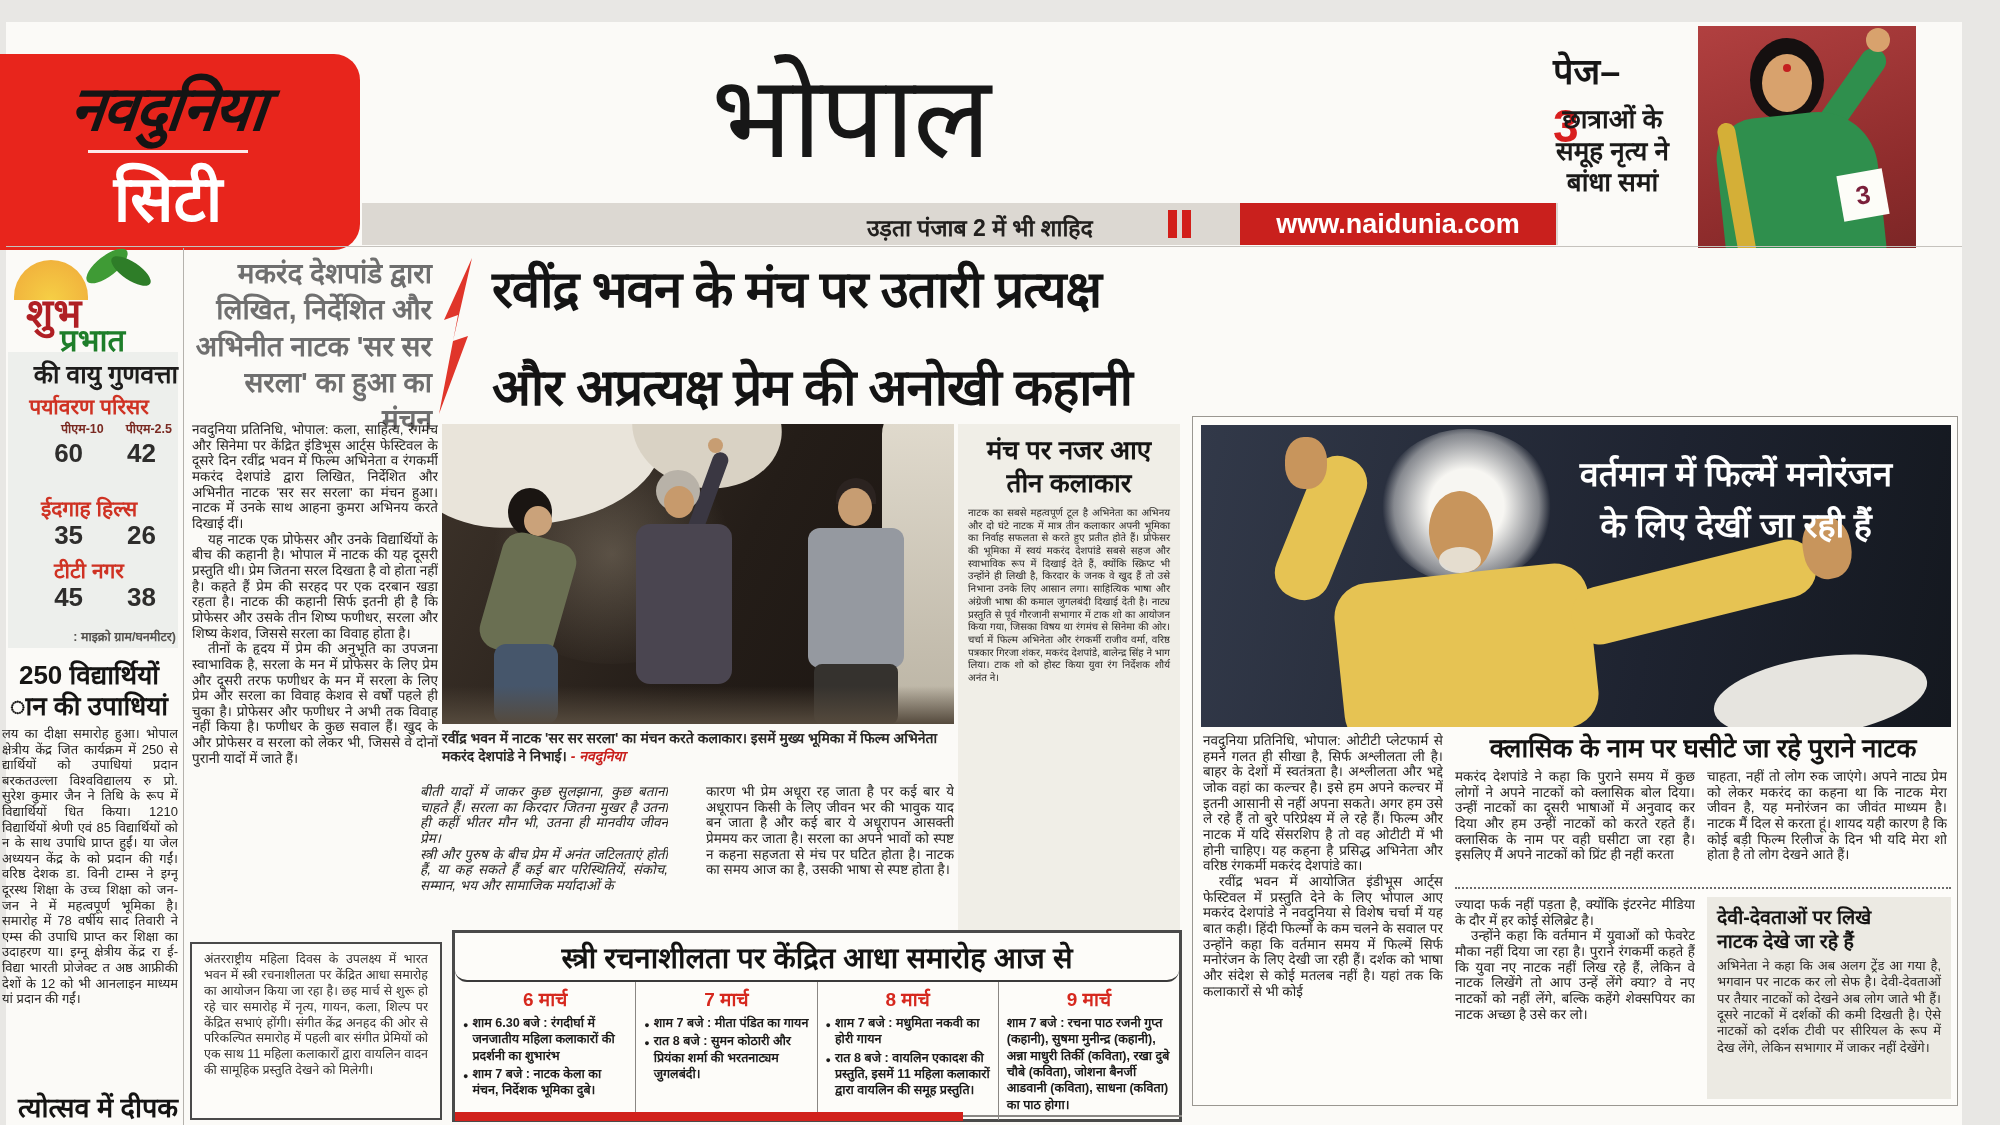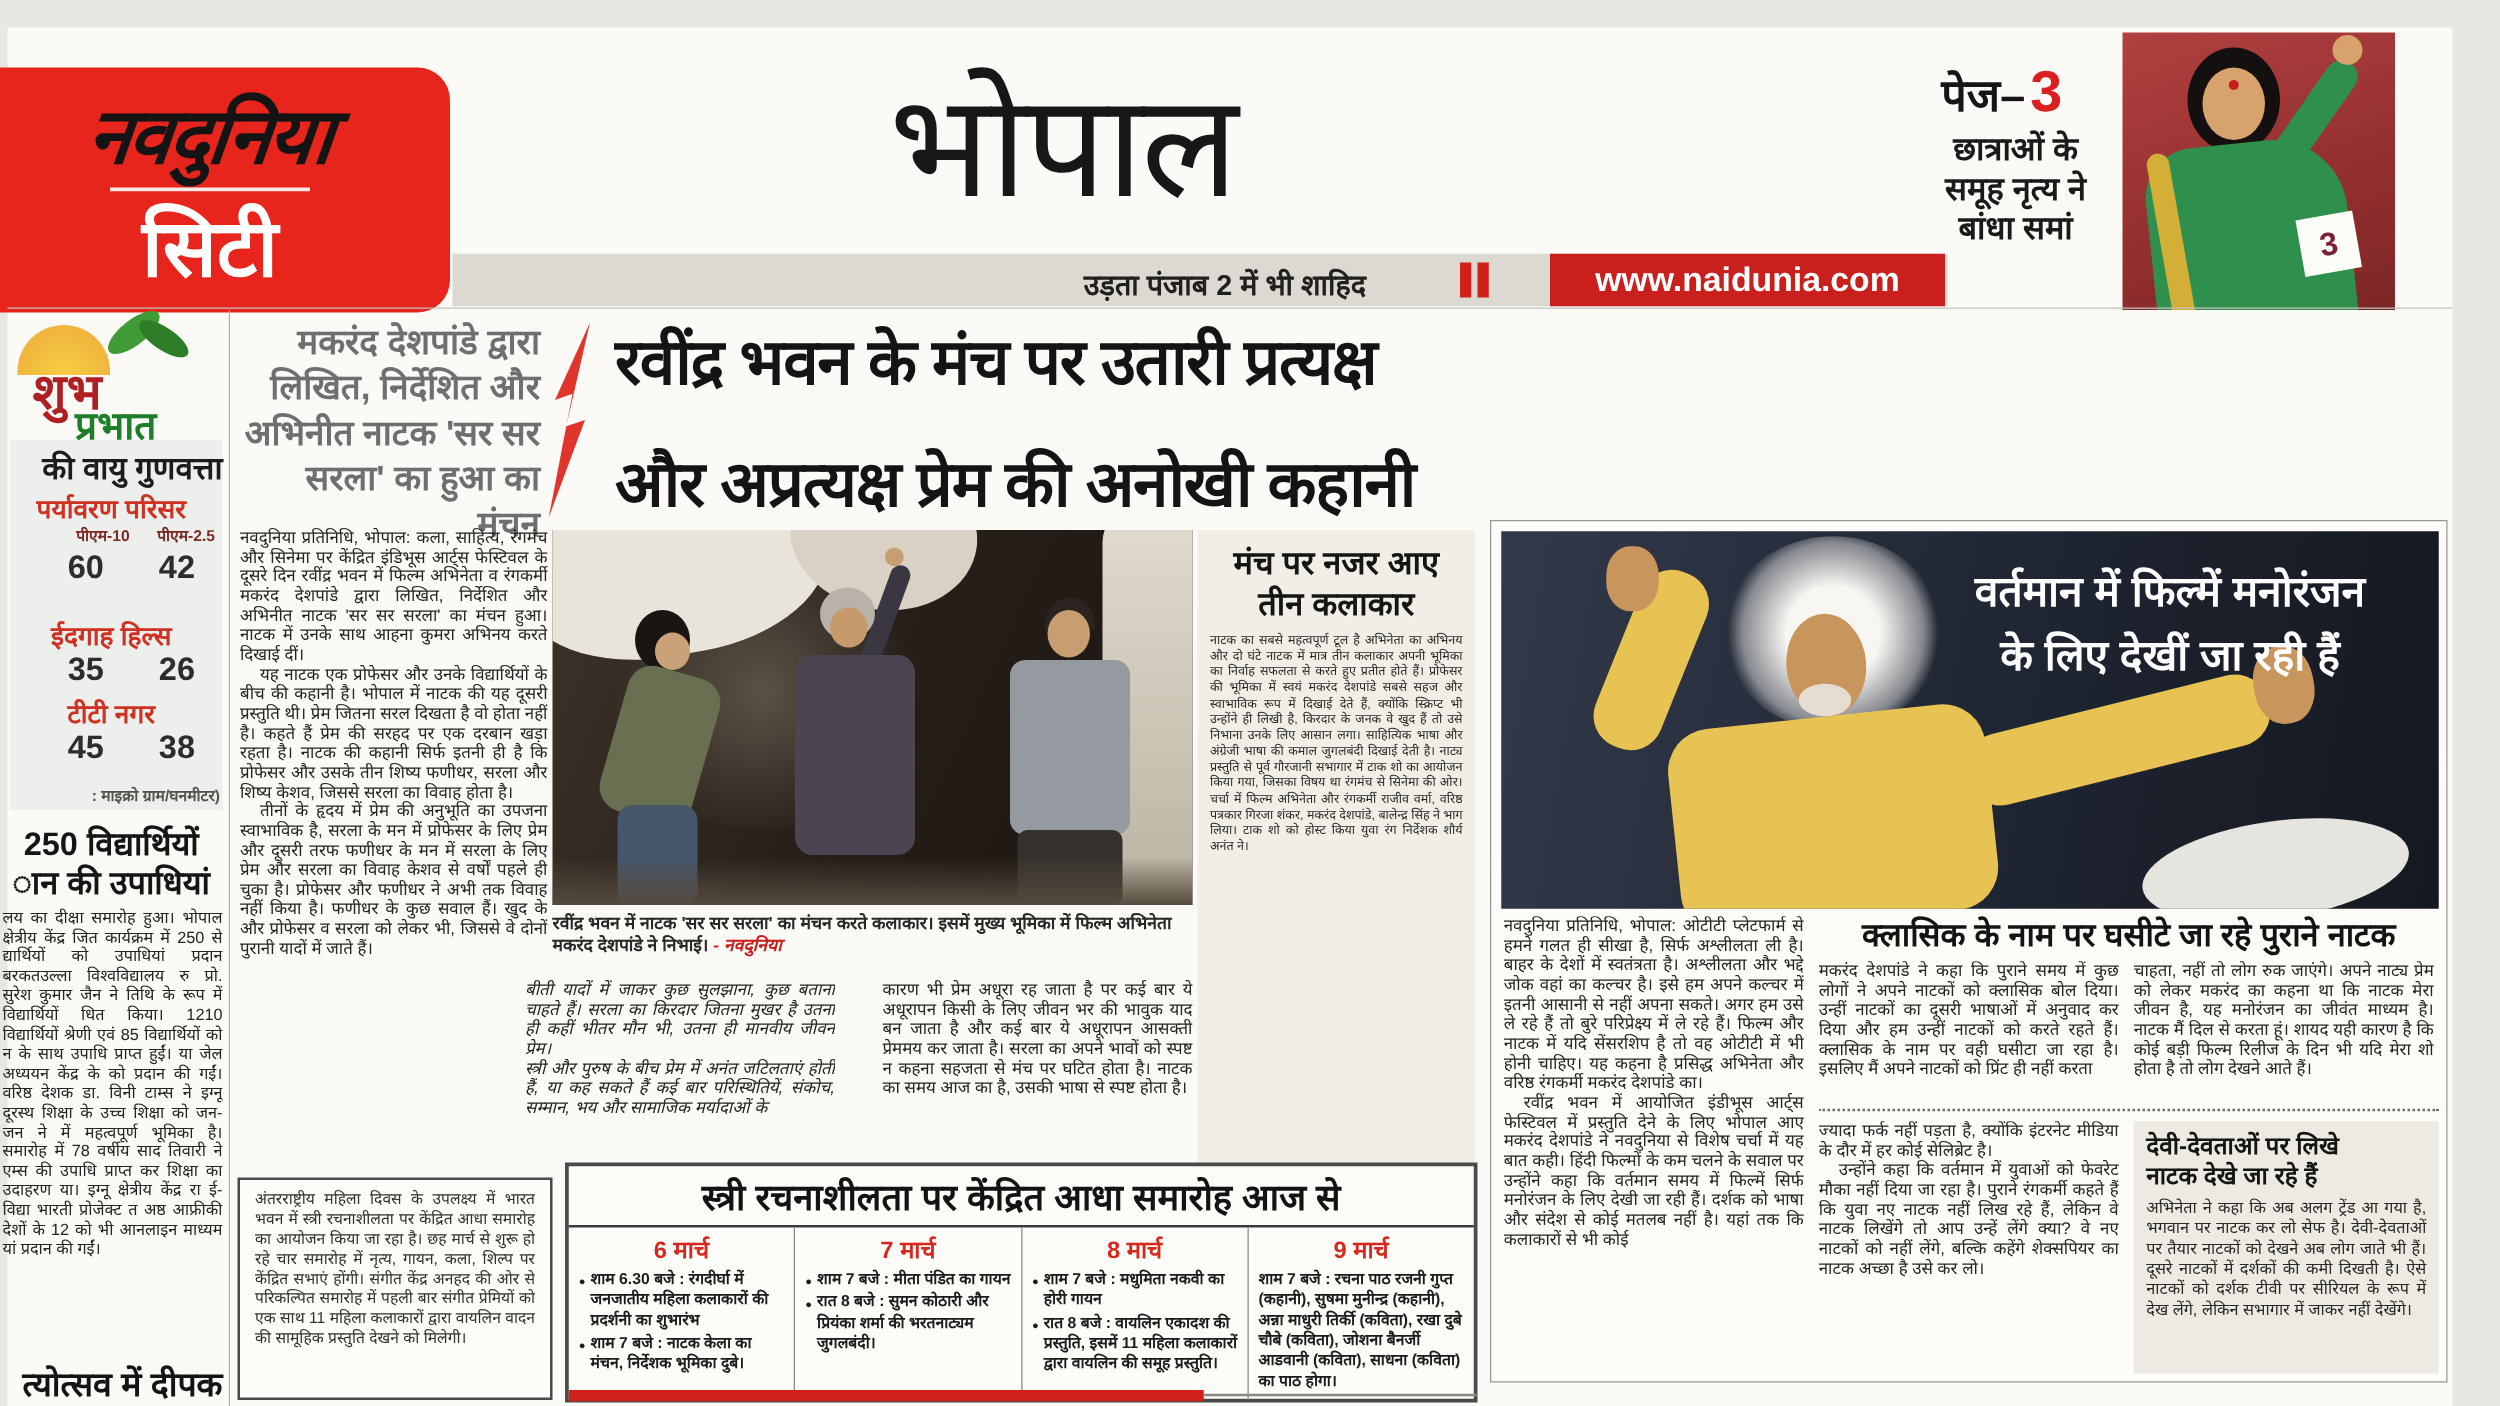--- a/index.html
+++ b/index.html
@@ -13,21 +13,21 @@
   .masthead{left:-24px;top:54px;width:384px;height:196px;background:#e8251c;border-radius:26px;text-align:center;overflow:hidden;}
   .masthead .l1{margin-top:10px;font-size:62px;font-weight:900;font-style:italic;color:#141414;transform:skew(-6deg);letter-spacing:-2px;}
   .masthead .l2{margin-top:2px;font-size:64px;font-weight:800;color:#ffffff;border-top:3px solid rgba(255,255,255,.9);display:inline-block;padding:0 26px;font-family:Liberation Serif, serif;}
   .bhopal{left:590px;top:34px;width:520px;text-align:center;font-size:115px;font-weight:400;color:#171717;letter-spacing:-2px;}
   .strip{left:362px;top:203px;width:1196px;height:42px;background:#dcd8d2;}
   .strip-teaser{left:505px;top:8px;font-size:23px;font-weight:800;color:#22201e;}
   .pause{left:806px;top:7px;display:flex;gap:5px;}
   .pause div{width:9px;height:28px;background:#d21f1a;}
   .webbox{left:878px;top:0;width:316px;height:42px;background:#c9201d;display:flex;align-items:center;justify-content:center;}
   .webbox span{color:#fff;font-size:27px;font-weight:800;}
-  .page3row{left:1553px;top:46px;display:flex;align-items:baseline;gap:4px;}
+  .page3row{left:1553px;top:46px;display:flex;align-items:baseline;gap:4px;flex-direction:column;}
   .page3row .lbl{font-size:36px;font-weight:900;color:#161616;}
   .page3row .num{font-size:46px;font-weight:900;color:#d91f1f;}
   .page3teaser{left:1515px;top:104px;width:195px;text-align:center;font-size:26px;font-weight:800;line-height:1.22;color:#1b1a19;white-space:pre-line;}
   .dancer{left:1698px;top:26px;width:218px;height:222px;background:linear-gradient(160deg,#b14040,#8e2c2c 70%,#7c2626);overflow:hidden;}
   .hdr-divider{left:6px;top:246px;width:1956px;height:1px;background:#c5c2bd;}
 
   
   .sb-rule{left:183px;top:248px;width:1px;height:877px;background:#b5b2ad;}
   .shubh{left:8px;top:254px;width:170px;height:102px;}
   .shubh .sun{position:absolute;left:6px;top:6px;width:74px;height:40px;border-radius:74px 74px 0 0;background:radial-gradient(circle at 50% 100%,#f6cf45,#efa93a);}
@@ -62,21 +62,21 @@
   .colA{left:420px;top:784px;width:248px;height:140px;overflow:hidden;white-space:pre-line;font-style:italic;}
   .colB{left:706px;top:784px;width:248px;height:140px;overflow:hidden;}
   .three{left:958px;top:424px;width:222px;height:507px;background:#f0eee7;box-sizing:border-box;padding:10px 10px;overflow:hidden;}
   .three .tt{text-align:center;font-size:26px;font-weight:900;line-height:1.25;color:#161514;}
   .three .tb{margin-top:8px;font-size:10px;line-height:1.27;color:#2a2826;text-align:justify;}
 
   
   .womenbox{left:190px;top:942px;width:252px;height:178px;border:2px solid #4a4a4a;box-sizing:border-box;padding:8px 12px;background:#fdfcf9;}
   .womenbox div{font-size:12.5px;line-height:1.27;color:#33302d;text-align:justify;overflow:hidden;height:100%;}
   .sched{left:452px;top:930px;width:730px;height:192px;border:3px solid #4a4a4a;box-sizing:border-box;background:#fdfcf9;}
-  .sched-title{text-align:center;font-size:29px;font-weight:900;color:#141312;padding-top:4px;border-bottom:2px solid #3a3a3a;padding-bottom:4px;}
+  .sched-title{text-align:center;font-size:29px;font-weight:900;color:#141312;padding-top:4px;border-bottom:2px solid #3a3a3a;padding-bottom:4px;border-radius:12px;}
   .sched-cols{display:flex;height:138px;}
   .sched-col{flex:1;padding:4px 8px;box-sizing:border-box;}
   .sched-col + .sched-col{border-left:1.5px solid #8a8784;}
   .sched-date{text-align:center;font-size:19px;font-weight:900;color:#d6281e;margin-bottom:3px;}
   .sched-item{display:flex;gap:4px;font-size:12.6px;font-weight:700;line-height:1.3;color:#1d1c1b;margin-bottom:2px;}
   .sched-item .blt::before{content:"●";font-size:9px;position:relative;top:1px;}
 
   
   .intbox{left:1192px;top:416px;width:766px;height:690px;border:1px solid #9a9791;background:#fdfcf9;box-sizing:border-box;}
   .intphoto{left:8px;top:8px;width:750px;height:302px;background:linear-gradient(100deg,#323949 0%,#1e2330 60%,#14181f 100%);overflow:hidden;}

